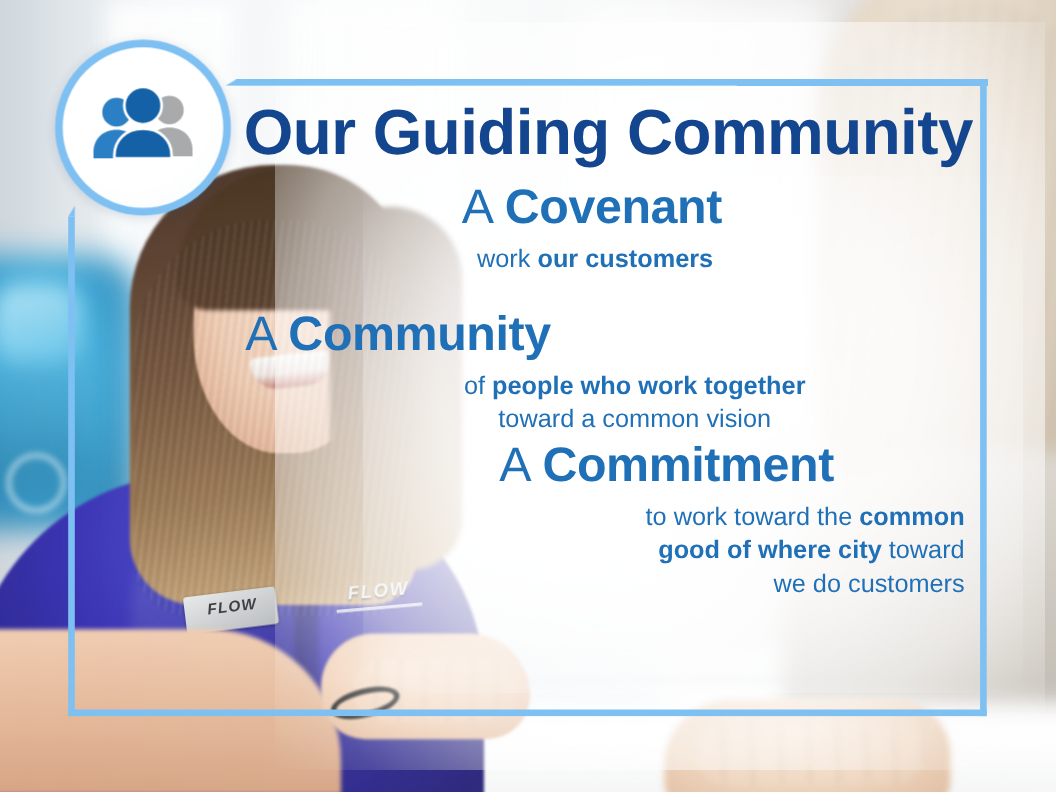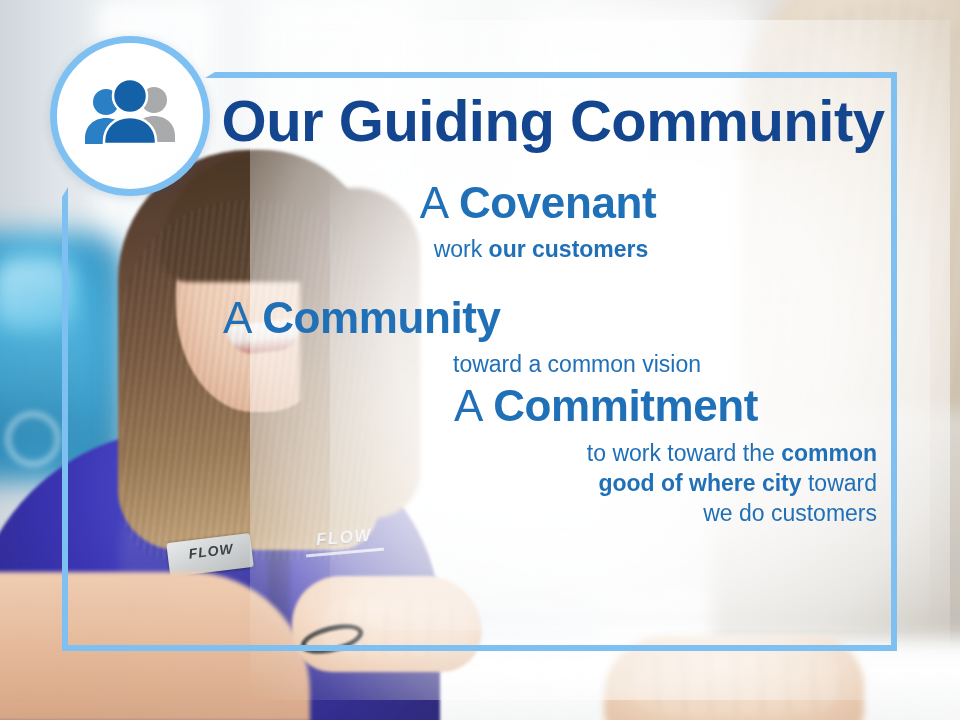--- a/index.html
+++ b/index.html
@@ -305,21 +305,21 @@
 
   
   .headline {
     position: absolute; left: 215px; top: 92px; width: 676px;
     text-align: center;
     font: 700 58px/1.0 "Liberation Sans", sans-serif;
     letter-spacing: -0.5px;
     color: var(--navy);
   }
   .stack {
-    position: absolute; left: 215px; top: 178px; width: 690px;
+    position: absolute; left: 215px; top: 164px; width: 690px;
   }
   .principle { margin-bottom: 2px; }
   .p-main {
     font: 400 44px/1.12 "Liberation Sans", sans-serif;
     color: var(--mid-blue);
     white-space: nowrap;
   }
   .p-main b { font-weight: 700; letter-spacing: -0.4px; }
   .p-sub {
     font: 400 23px/1.32 "Liberation Sans", sans-serif;
@@ -434,20 +434,21 @@
           <div><span>work </span><b>our customers</b></div>
         </div>
     </div>
 
     <div class="principle p2">
       <div class="p-main">
         <span>A</span>
         <b>Community</b>
       </div>
       <div class="p-sub">
+          <div><span>of </span><b>people who work together</b></div>
           <div><span>toward a common vision</span></div>
         </div>
     </div>
 
     <div class="principle p3">
       <div class="p-main">
         <span>A</span>
         <b>Commitment</b>
       </div>
       <div class="p-sub">

